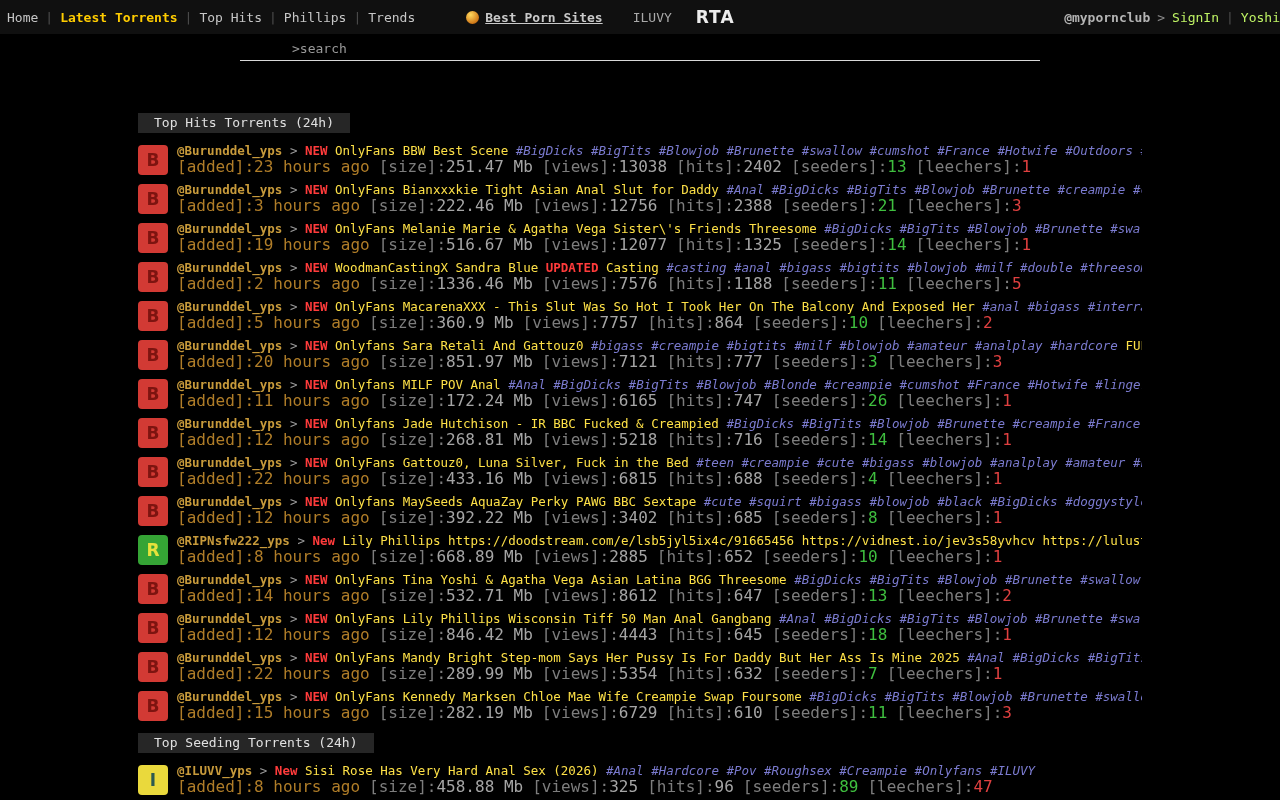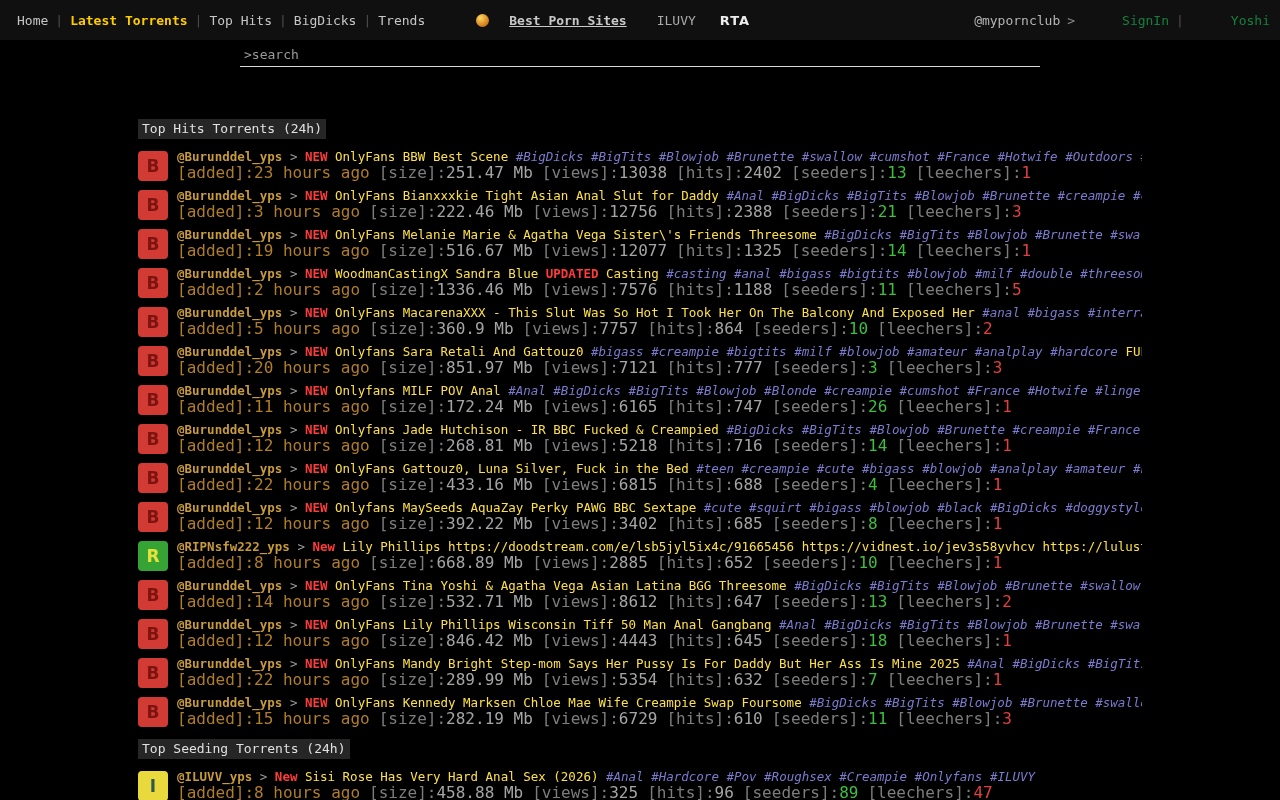--- a/index.html
+++ b/index.html
@@ -4,52 +4,52 @@
 <style>
   * { box-sizing: border-box; }
   html,body { margin:0; padding:0; }
   body {
     width:1280px; height:800px; overflow:hidden;
     background:#000;
     font-family:"DejaVu Sans Mono", monospace;
   }
   
   .topnav {
-    height:40px; display:flex; align-items:center;
-    background:#101010; padding:0 10px; font-size:13px; color:#b9b9b9;
+    height:34px; display:flex; align-items:center;
+    background:#101010; padding:0 0; font-size:13px; color:#b9b9b9;
     white-space:nowrap;
   }
   .nav-left { display:flex; align-items:center; }
   .nav-item { padding:0 7px; color:#c6c6c6; cursor:pointer; text-decoration:none; }
   .nav-item.active { color:var(--accent); font-weight:bold; }
   .nav-sep { color:#4d4d4d; }
-  .best-sites { margin-left:44px; display:flex; align-items:center; gap:20px; cursor:pointer; }
+  .best-sites { margin-left:44px; display:flex; align-items:center; gap:6px; cursor:pointer; }
   .medal { width:13px; height:13px; border-radius:50%;
            background:radial-gradient(circle at 35% 30%, #ffd95e, #d07818 70%, #8a4a08);
            display:inline-block; }
   .best-label { color:#c9c9c9; font-weight:bold; text-decoration:underline; }
   .dmca { margin-left:30px; color:#a9a9a9; cursor:pointer; }
   .rta { margin-left:24px; font-family:"DejaVu Sans", sans-serif; font-weight:bold;
-         font-size:13px; letter-spacing:1px; color:#ececec; cursor:pointer; }
+         font-size:17px; letter-spacing:1px; color:#ececec; cursor:pointer; }
   .nav-right { margin-left:auto; display:flex; align-items:center; gap:7px; }
-  .handle { color:#b4b4b4; font-weight:normal; }
+  .handle { color:#b4b4b4; font-weight:bold; }
   .handle-arrow { color:#8a8a8a; }
-  .auth { color:#15803d; cursor:pointer;margin-left:40px; }
+  .auth { color:#bef264; cursor:pointer; }
   
   .search-row { width:800px; margin:4px auto 0; border-bottom:1px solid #d9d9d9; }
   .search-input {
     width:100%; background:transparent; border:none; outline:none;
-    color:#a3a3a3; font:13px "DejaVu Sans Mono", monospace; padding:3px 4px 4px;
+    color:#a3a3a3; font:13px "DejaVu Sans Mono", monospace; padding:3px 4px 4px;margin-left:48px;
   }
   .search-input::placeholder { color:#9a9a9a; }
   
   .content { width:1004px; margin:52px auto 0; }
   .sec-header {
     display:table; background:#262626; color:#e0e0e0;
-    font-size:13px; padding:2px 4px 3px; margin:0 0 9px;
+    font-size:13px; padding:2px 16px 3px; margin:0 0 9px;
   }
   .sec-header:not(:first-child) { margin-top:6px; }
   .entry { display:flex; gap:9px; height:39px; align-items:flex-start; }
   .avatar {
     width:30px; height:30px; border-radius:4px; flex:0 0 30px; margin-top:3px;
     display:flex; align-items:center; justify-content:center;
     font-family:"DejaVu Sans", sans-serif; font-weight:bold; font-size:17px;
     cursor:pointer;
   }
   .avatar.red    { background:#d23a34; color:#7d1410; }
@@ -78,21 +78,21 @@
 <body>
 
 <header class="topnav">
   <nav class="nav-left">
       <span class="nav-item">Home</span>
       <span class="nav-sep">|</span>
       <span class="nav-item active">Latest Torrents</span>
       <span class="nav-sep">|</span>
       <span class="nav-item">Top Hits</span>
       <span class="nav-sep">|</span>
-      <span class="nav-item">BigDicks</span>
+      <span class="nav-item">Phillips</span>
       <span class="nav-sep">|</span>
       <span class="nav-item">Trends</span>
     </nav>
   <span class="best-sites">
     <span class="medal"></span>
     <span class="best-label">Best Porn Sites</span>
   </span>
   <span class="dmca">ILUVY</span>
   <span class="rta">RTA</span>
   <span class="nav-right">

